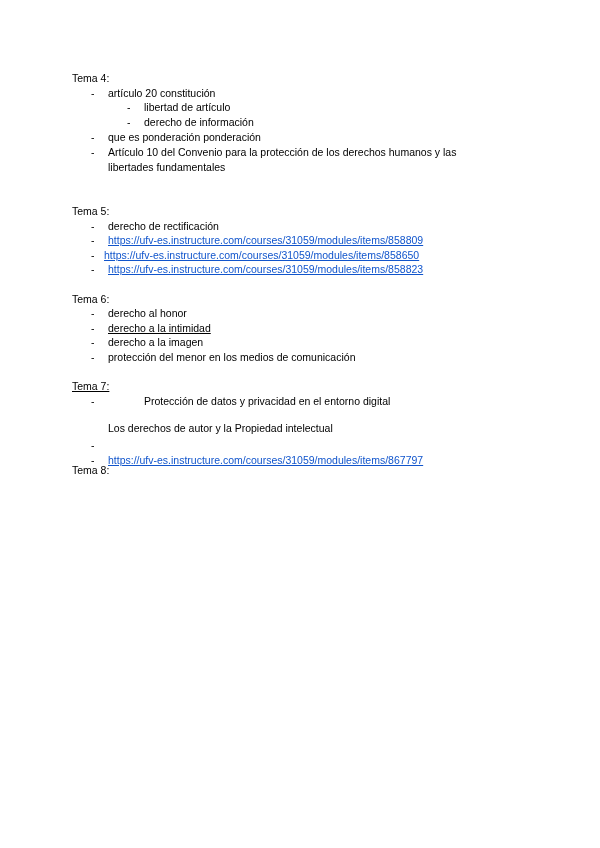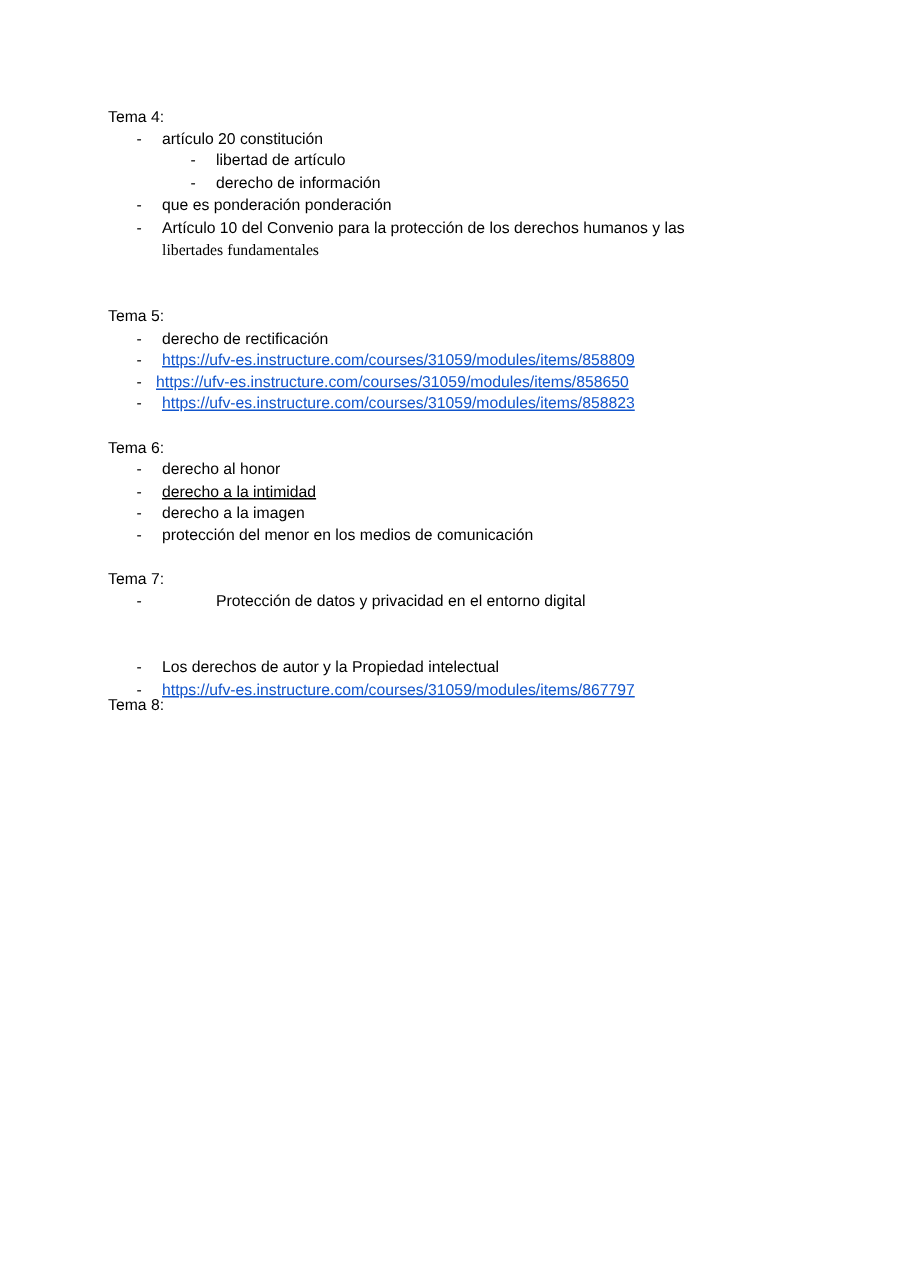--- a/index.html
+++ b/index.html
@@ -18,21 +18,21 @@
   <div class="line dash" style="left:91px; top:87px;">-</div>
   <div class="line" style="left:108px; top:87px;">artículo 20 constitución</div>
   <div class="line dash" style="left:127px; top:101px;">-</div>
   <div class="line" style="left:144px; top:101px;">libertad de artículo</div>
   <div class="line dash" style="left:127px; top:116px;">-</div>
   <div class="line" style="left:144px; top:116px;">derecho de información</div>
   <div class="line dash" style="left:91px; top:131px;">-</div>
   <div class="line" style="left:108px; top:131px;">que es ponderación ponderación</div>
   <div class="line dash" style="left:91px; top:146px;">-</div>
   <div class="line" style="left:108px; top:146px;">Artículo 10 del Convenio para la protección de los derechos humanos y las</div>
-  <div class="line" style="left:108px; top:161px;font-family:Liberation Serif, serif;">libertades fundamentales</div>
+  <div class="line" style="left:108px; top:161px;">libertades fundamentales</div>
 
   <div class="line" style="left:72px; top:205px;">Tema 5:</div>
   <div class="line dash" style="left:91px; top:220px;">-</div>
   <div class="line" style="left:108px; top:220px;">derecho de rectificación</div>
   <div class="line dash" style="left:91px; top:234px;">-</div>
   <a class="line link" style="left:108px; top:234px;text-align:right;">https://ufv-es.instructure.com/courses/31059/modules/items/858809</a>
   <div class="line dash" style="left:91px; top:249px;">-</div>
   <a class="line link" style="left:104px; top:249px;">https://ufv-es.instructure.com/courses/31059/modules/items/858650</a>
   <div class="line dash" style="left:91px; top:263px;">-</div>
   <a class="line link" style="left:108px; top:263px;">https://ufv-es.instructure.com/courses/31059/modules/items/858823</a>
@@ -40,22 +40,22 @@
   <div class="line" style="left:72px; top:293px;">Tema 6:</div>
   <div class="line dash" style="left:91px; top:307px;">-</div>
   <div class="line" style="left:108px; top:307px;">derecho al honor</div>
   <div class="line dash" style="left:91px; top:322px;">-</div>
   <div class="line" style="left:108px; top:322px;text-decoration:underline;">derecho a la intimidad</div>
   <div class="line dash" style="left:91px; top:336px;">-</div>
   <div class="line" style="left:108px; top:336px;text-align:right;">derecho a la imagen</div>
   <div class="line dash" style="left:91px; top:351px;">-</div>
   <div class="line" style="left:108px; top:351px;">protección del menor en los medios de comunicación</div>
 
-  <div class="line" style="left:72px; top:380px;">Tema 7:</div>
+  <div class="line" style="left:72px; top:380px;text-decoration:underline;">Tema 7:</div>
   <div class="line dash" style="left:91px; top:395px;">-</div>
   <div class="line" style="left:108px; top:395px;margin-left:36px;">Protección de datos y privacidad en el entorno digital</div>
 
   <div class="line" style="left:72px; top:424px;margin-top:40px;">Tema 8:</div>
   <div class="line dash" style="left:91px; top:439px;">-</div>
-  <div class="line" style="left:108px; top:439px;">Los derechos de autor y la Propiedad intelectual</div>
+  <div class="line" style="left:108px; top:422px;">Los derechos de autor y la Propiedad intelectual</div>
   <div class="line dash" style="left:91px; top:454px;">-</div>
   <a class="line link" style="left:108px; top:454px;">https://ufv-es.instructure.com/courses/31059/modules/items/867797</a>
 </div>
 
 </body></html>

